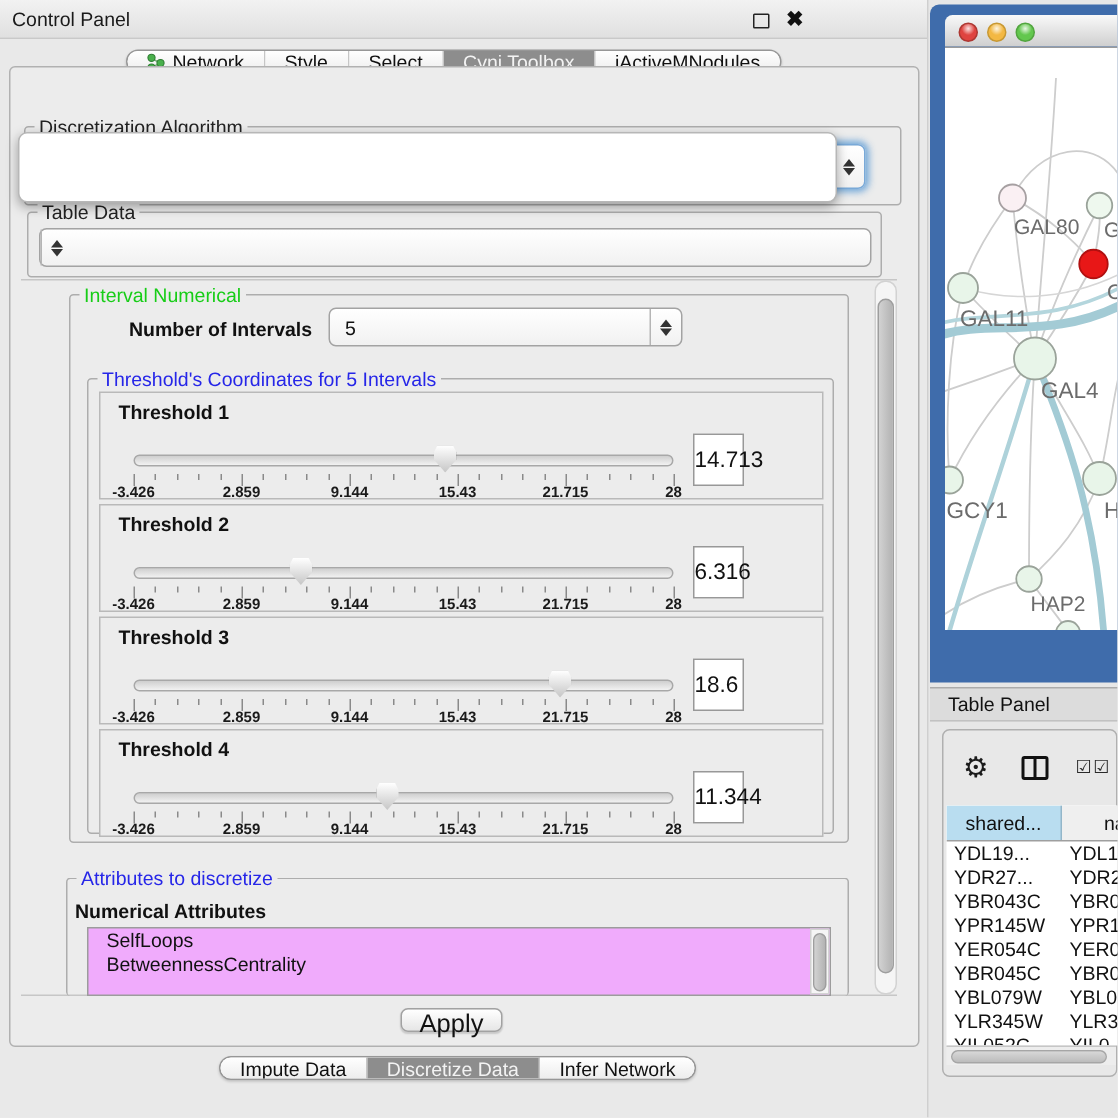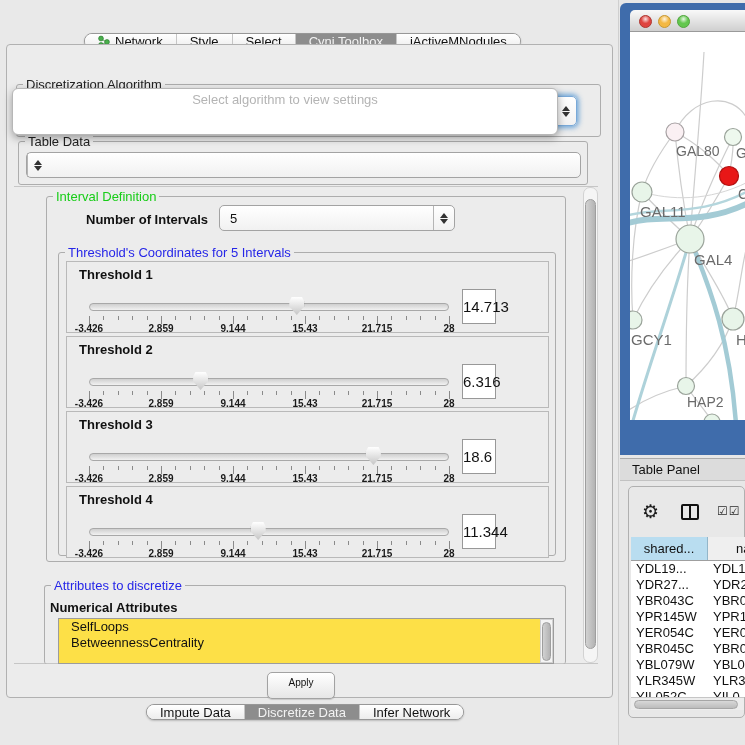--- a/index.html
+++ b/index.html
@@ -65,25 +65,25 @@
   .thumb { position:absolute; top:35px; width:15px; height:18px;
     clip-path:polygon(15% 0,85% 0,100% 25%,100% 52%,50% 100%,0 52%,0 25%);
     background:linear-gradient(#ffffff,#c6c6c6); filter:drop-shadow(0 0 1px #808080); }
   .tick { position:absolute; width:1px; background:#8a8a8a; top:54px; }
   .tick.minor { height:4px; } .tick.major { height:8px; }
   .tlab { position:absolute; top:61px; transform:translateX(-50%); font-size:10px; font-weight:bold; color:#1a1a1a; }
   .vbox { position:absolute; left:395px; top:27px; width:34px; height:35px; background:#fff;
     border:1px solid #989898; font-size:15px; line-height:33px; text-align:right; padding-right:5px; }
 
   
-  .attr-list { left:58px; top:618px; width:496px; height:46px; background:#fde047; border:1px solid #9c9c9c; overflow:hidden; }
+  .attr-list { left:58px; top:618px; width:496px; height:46px; background:#f0abfc; border:1px solid #9c9c9c; overflow:hidden; }
   .attr-list .li { font-size:13px; line-height:16px; padding-left:12px; white-space:nowrap; }
 
-  .apply-btn { left:267px; top:672px; width:68px; height:27px; border:1px solid #a2a2a2; border-radius:5px;
-    background:linear-gradient(#ffffff,#e6e6e6); font-size:10px; text-align:center; line-height:19px; box-shadow:0 1px 1px rgba(0,0,0,.15); }
+  .apply-btn { left:267px; top:672px; width:68px; height:16px; border:1px solid #a2a2a2; border-radius:5px;
+    background:linear-gradient(#ffffff,#e6e6e6); font-size:17px; text-align:center; line-height:19px; box-shadow:0 1px 1px rgba(0,0,0,.15); }
 
   
   .netframe { left:620px; top:3px; width:125px; height:452px; background:#3f6cab; border-top-left-radius:6px; }
   .nettitle { left:630px; top:10px; width:115px; height:22px; background:linear-gradient(#f9f9f9,#cfcfcf);
     border-top-left-radius:5px; border-bottom:1px solid #9a9a9a; }
   .light { position:absolute; top:5px; width:13px; height:13px; border-radius:50%; }
   .netcanvas { left:630px; top:32px; width:115px; height:388px; background:#fff; overflow:hidden; }
 
   
   .tp-bar { left:620px; top:458px; width:125px; height:23px; background:#dcdcdc;
@@ -107,20 +107,25 @@
   .hthumb { position:absolute; left:3px; top:2px; width:104px; height:9px; border:1px solid #a6a6a6; border-radius:5px;
     background:linear-gradient(#d8d8d8,#bcbcbc); }
 
   .green-t { color:#17cd17; } .blue-t { color:#2626e8; } .dark-t { color:#222; }
   .bold { font-weight:bold; }
 </style>
 </head>
 <body>
 
 <div class="abs cpanel">
+  <div class="abs titlebar">
+    <span class="ttl">Control Panel</span>
+    <span class="abs float-ic"></span>
+    <span class="abs close-ic">✖</span>
+  </div>
 
   <div class="abs seg-bar top-tabs" id="topTabs">
       <div class="seg">
         <svg width="12" height="13">
           <line x1="3" y1="4" x2="9" y2="7" stroke="#7a7" stroke-width="1"></line>
           <line x1="3" y1="10" x2="9" y2="7" stroke="#7a7" stroke-width="1"></line>
           <circle cx="3" cy="3.5" r="2.4" fill="#49b04c" stroke="#2e7d32" stroke-width=".7"></circle>
           <circle cx="3" cy="10" r="2.4" fill="#49b04c" stroke="#2e7d32" stroke-width=".7"></circle>
           <circle cx="9" cy="7" r="2.4" fill="#49b04c" stroke="#2e7d32" stroke-width=".7"></circle>
         </svg>
@@ -147,40 +152,39 @@
   </div>
   <div class="combo focusring" style="left:24px; top:96px; width:553px; height:30px; z-index:2;">
     <span class="cval"></span>
     <span class="stepper">
       <span class="arrow-up"></span>
         <span class="arrow-dn"></span>
     </span>
   </div>
 
   <div class="abs popup">
-    <div class="hint">Select algorithm to view settings</div>
   </div>
 
   <div class="group" style="left:18px; top:141px; width:570px; height:44px;">
     <span class="gt dark-t">Table Data</span>
   </div>
   <div class="combo" style="left:26px; top:152px; width:555px; height:26px;">
     <span class="stepper">
       <span class="arrow-up"></span>
         <span class="arrow-dn"></span>
     </span>
   </div>
 
   <div class="abs viewport"></div>
   <div class="abs vtrack" style="left:583px; top:187px; width:15px; height:476px;">
     <div class="abs vthumb" style="left:1px; top:11px; width:11px; height:450px;"></div>
   </div>
 
   <div class="group" style="left:46px; top:196px; width:520px; height:366px;">
-    <span class="gt green-t">Interval Definition</span>
+    <span class="gt green-t">Interval Numerical</span>
   </div>
   <span class="abs bold" style="left:86px; top:212px;">Number of Intervals</span>
   <div class="combo" style="left:219px; top:205px; width:236px; height:26px;">
     <span class="cval">5</span>
     <span class="stepper">
       <span class="arrow-up"></span>
         <span class="arrow-dn"></span>
     </span>
   </div>
   <div class="group" style="left:58px; top:252px; width:498px; height:304px;">

